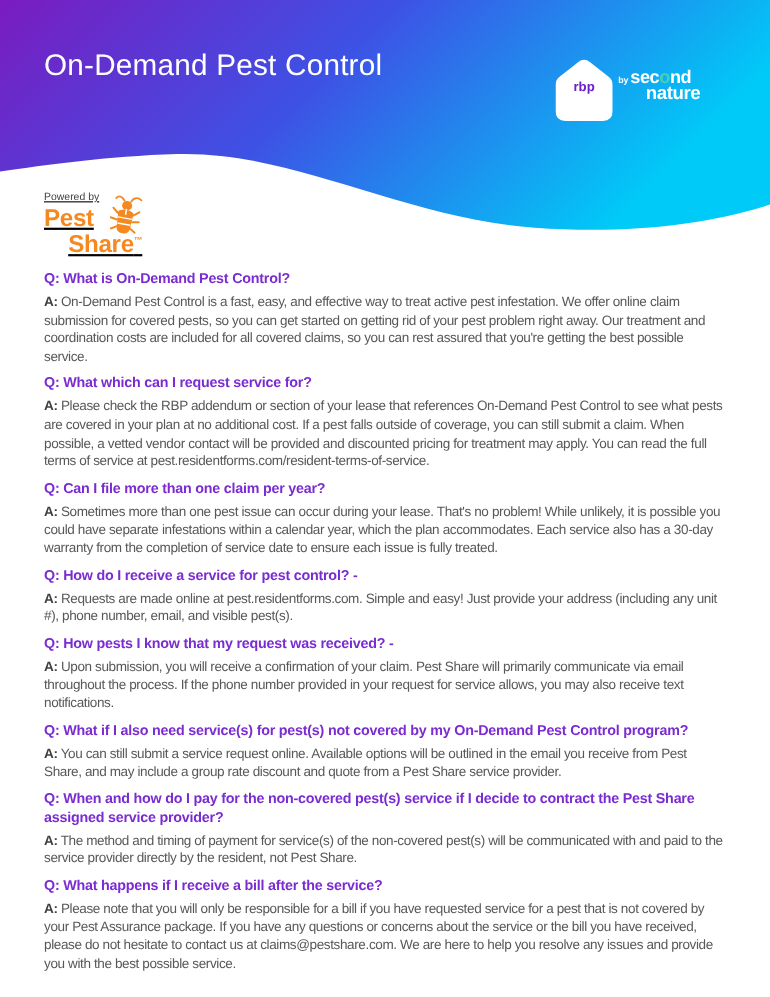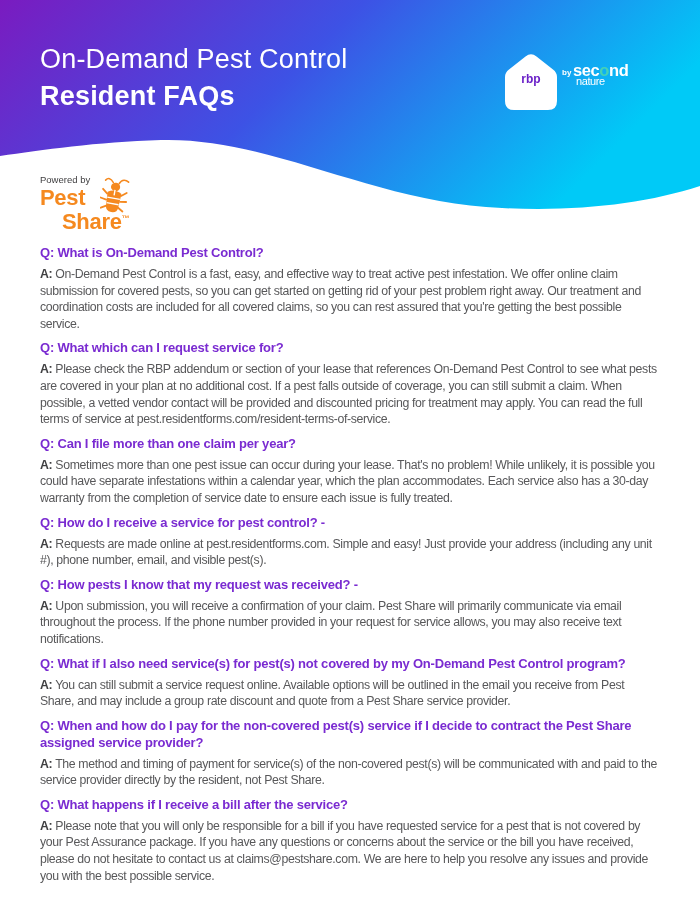--- a/index.html
+++ b/index.html
@@ -18,25 +18,25 @@
   .rbp { position:absolute; left:504px; top:51px; width:54px; height:60px; }
   .rbp-diamond { position:absolute; left:8.5px; top:11.5px; width:37px; height:37px;
     background:#2BD5C9; border-radius:8px; transform:rotate(45deg); }
   .rbp-house { position:absolute; left:1px; top:1px; }
   .rbp-text { position:absolute; left:0; top:21px; width:54px; text-align:center;
     font-size:12px; font-weight:700; color:#6B21C8; }
 
   .sn { position:absolute; left:562px; top:61px; color:#ffffff; width:84px; height:36px; }
   .sn-by { position:absolute; left:0; top:7px; font-size:8px; font-weight:600; }
   .sn-second { position:absolute; left:11px; top:0; font-size:16.5px; font-weight:700; letter-spacing:-0.4px; }
-  .sn-nature { position:absolute; left:14px; top:14px; font-size:11px; font-weight:400; letter-spacing:-0.4px; }
+  .sn-nature { position:absolute; left:25px; top:14px; font-size:17px; font-weight:700; letter-spacing:-0.4px; }
   .sn-o { color:#45D1B6; }
 
   
-  .powered { position:absolute; left:40px; top:174px; width:140px; height:60px; }
+  .powered { position:absolute; left:40px; top:174px; width:140px; height:60px;text-decoration:underline; }
   .pb-label { font-size:9.5px; color:#414042; font-weight:500; }
   .pest-word { font-size:22px; font-weight:800; color:#F5891F; line-height:21px; margin-top:2px; letter-spacing:-0.3px; }
   .share-word { font-size:22px; font-weight:800; color:#F5891F; line-height:21px; margin-left:22px; letter-spacing:-0.3px; }
   .share-word sup { font-size:8px; font-weight:700; }
   .bug-svg { position:absolute; left:60px; top:2px; }
 
   
   .content { position:absolute; left:40px; top:244px; width:620px; }
   .faq-item { margin:0 0 7px 0; }
   .q { margin:0 0 5px 0; font-size:13px; font-weight:700; color:#7A2BD1;
@@ -54,21 +54,20 @@
         <stop offset="0%" stop-color="#7A1BC0"></stop>
         <stop offset="48%" stop-color="#3D52E5"></stop>
         <stop offset="100%" stop-color="#00CAF7"></stop>
       </linearGradient>
     </defs>
     <path d="M0,0 H700 V186 C642,205 566,213 486,207 C366,198 266,137 161,140 C96,142 42,150 0,156 Z" fill="url(#hg)"></path>
   </svg>
 
   <div class="titles">
     <div class="title-line1">On-Demand Pest Control</div>
-    <div class="title-line2">Resident FAQs</div>
   </div>
 
   <div class="rbp">
     <div class="rbp-diamond"></div>
     <svg class="rbp-house" width="52" height="58" viewBox="0 0 52 58">
       <path d="M20.5,4.5 Q26,0 31.5,4.5 L48,17.5 Q52,20.5 52,25 L52,49 Q52,58 43,58 L9,58 Q0,58 0,49 L0,25 Q0,20.5 4,17.5 Z" fill="#ffffff"></path>
     </svg>
     <span class="rbp-text">rbp</span>
   </div>
 

